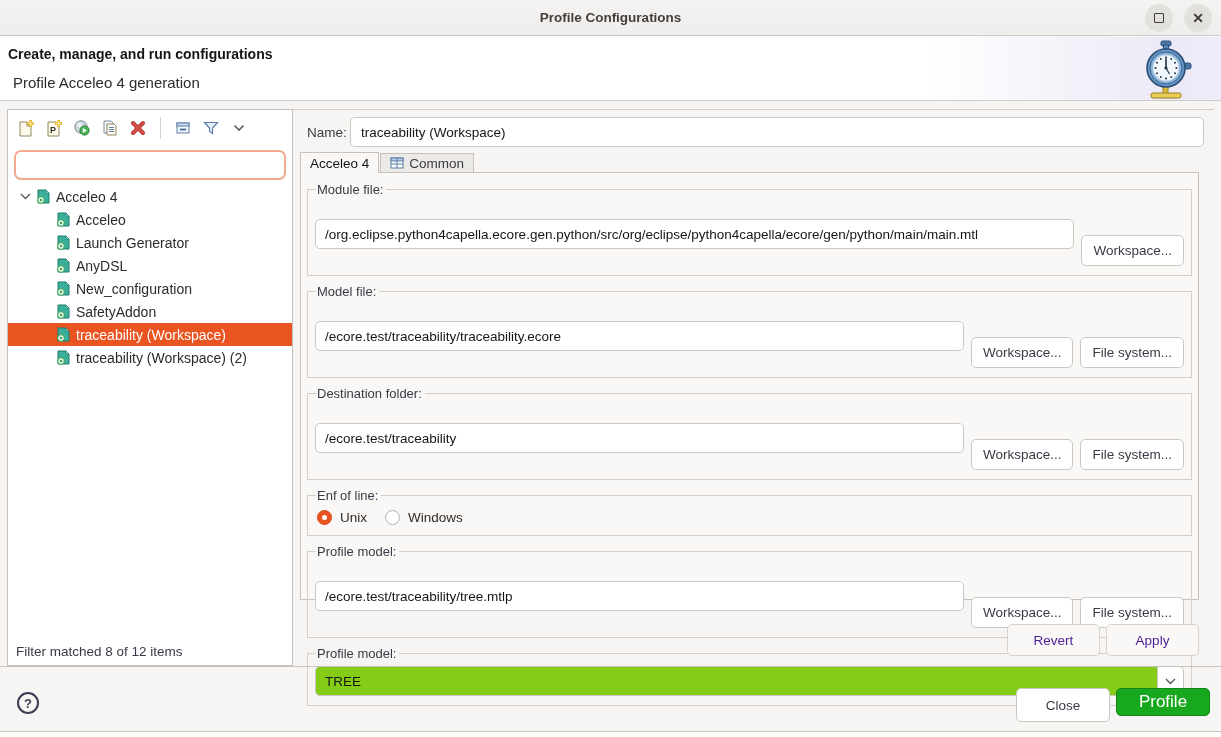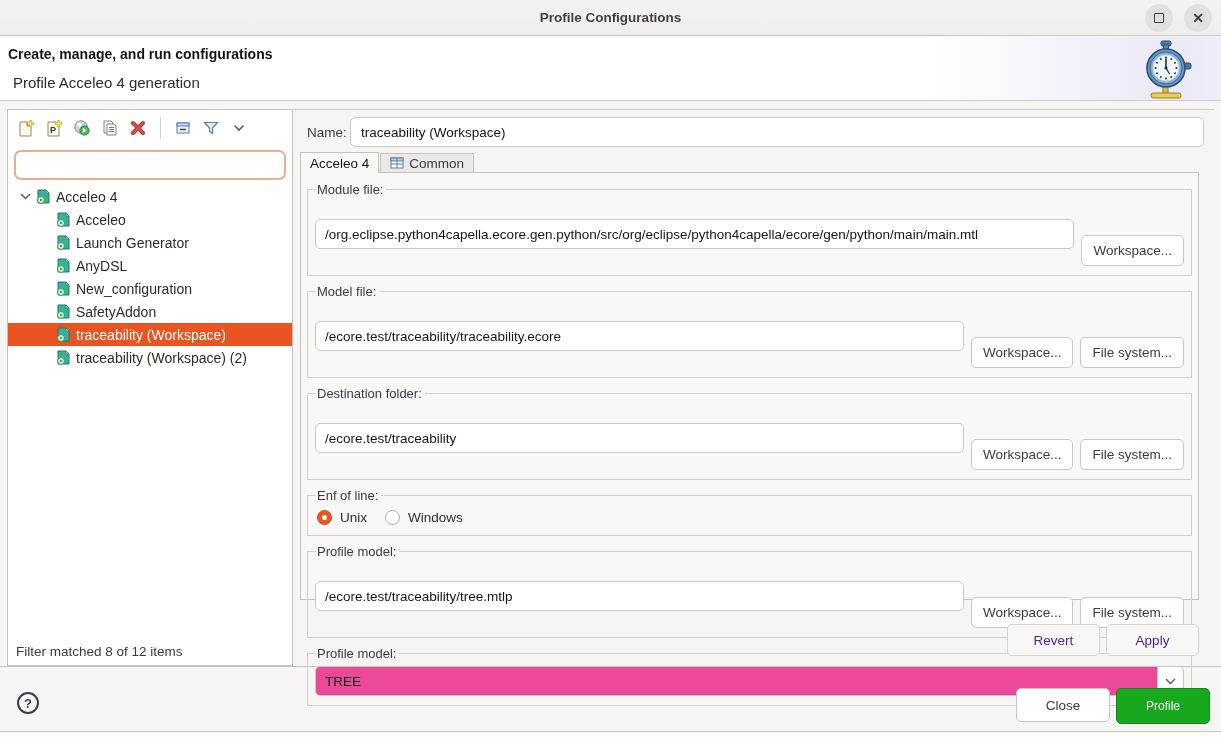--- a/index.html
+++ b/index.html
@@ -62,40 +62,40 @@
   .field { flex:1; height:30px; border:1px solid #cdc7c2; border-radius:5px; background:#fff;
     padding:0 9px; font-family:inherit; font-size:13.5px; color:#161616; outline:none; min-width:0; }
   .wbtn { flex:none; height:31px; border:1px solid #cdc7c2; border-radius:5px; background:#fff;
     font-family:Liberation Sans, sans-serif; font-size:13.5px; color:#3d3846; padding:0 11px; min-width:94px; cursor:default;margin-top:33px; }
   .radios { gap:8px; padding:2px 2px 1px 2px; }
   .radio { width:15px; height:15px; border-radius:50%; border:1px solid #b3aea8; background:#fff;
     display:inline-flex; align-items:center; justify-content:center; flex:none; }
   .radio.on { background:#e95420; border-color:#d8491a; }
   .radio.on::after { content:""; width:5px; height:5px; border-radius:50%; background:#fff; }
   .radio-label { margin-right:10px; color:#2f2b28; }
-  .combo { flex:1; height:30px; border:1px solid #cdc7c2; border-radius:5px; background:#ec4899;
+  .combo { flex:1; height:30px; border:1px solid #cdc7c2; border-radius:5px; background:#84cc16;
     display:flex; align-items:stretch; overflow:hidden; }
   .combo-value { flex:1; display:flex; align-items:center; padding:0 9px; color:#161616; }
   .combo-btn { width:26px; border-left:1px solid #cdc7c2; display:flex; align-items:center;
     justify-content:center; color:#5f5a54; background:#fff; }
   .act-btn { position:absolute; top:624px; width:93px; height:32px; border-radius:5px;
     font-family:inherit; font-size:13.5px; cursor:default; }
   .act-btn.disabled { color:#4c1d95; background:#f9f8f6; border:1px solid #d8d3ce; }
   #revert-btn { right:121px; } #apply-btn { right:22px; }
   
   .footer-line { position:absolute; left:0; right:0; top:666px; height:1px; background:#c8c3be; }
   .help-btn { position:absolute; left:17px; top:692px; width:22px; height:22px; border-radius:50%;
     border:2px solid #3e3b52; color:#3e3b52; font-weight:bold; font-size:13px;
     display:flex; align-items:center; justify-content:center; background:transparent; }
   .close-btn { position:absolute; right:111px; top:688px; width:94px; height:34px;
     background:#fff; border:1px solid #cdc7c2; border-radius:5px;
     font-family:inherit; font-size:13.5px; color:#3d3846; cursor:default; }
-  .profile-btn { position:absolute; right:11px; top:688px; width:94px; height:36px;
+  .profile-btn { position:absolute; right:11px; top:688px; width:94px; height:28px;
     background:#17a81e; border:1px solid #11871a; border-radius:5px;
-    font-family:inherit; font-size:12px; color:#ffffff; cursor:default; }
+    font-family:inherit; font-size:17px; color:#ffffff; cursor:default; }
   .bottom-strip { position:absolute; left:0; right:0; bottom:0; height:6px;
     background:#fdfdfc; border-top:1px solid #c8c3be; }
 </style>
 </head>
 <body>
 
 <div class="titlebar">
   <span>Profile Configurations</span>
   <div class="winbtns">
     <div class="winbtn">

